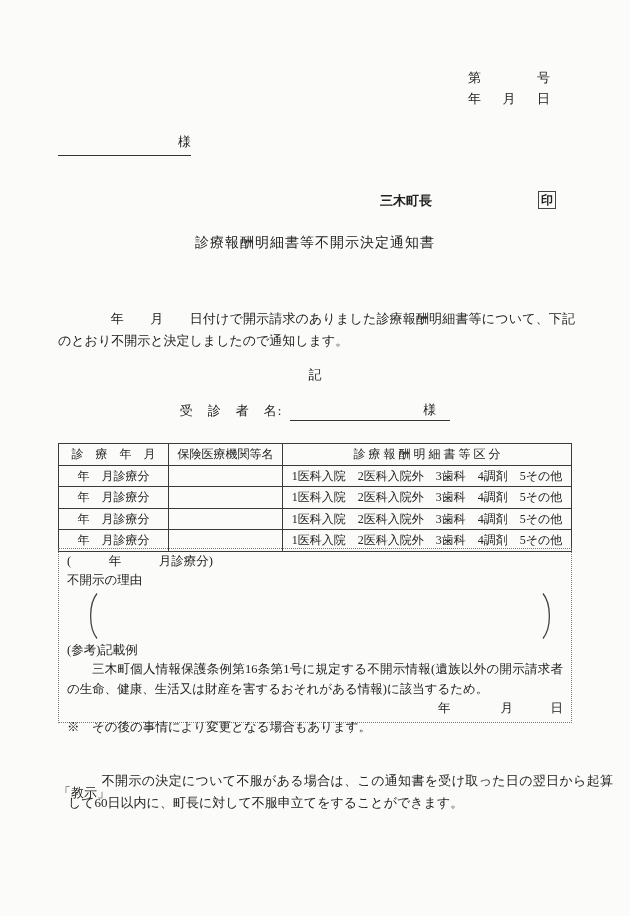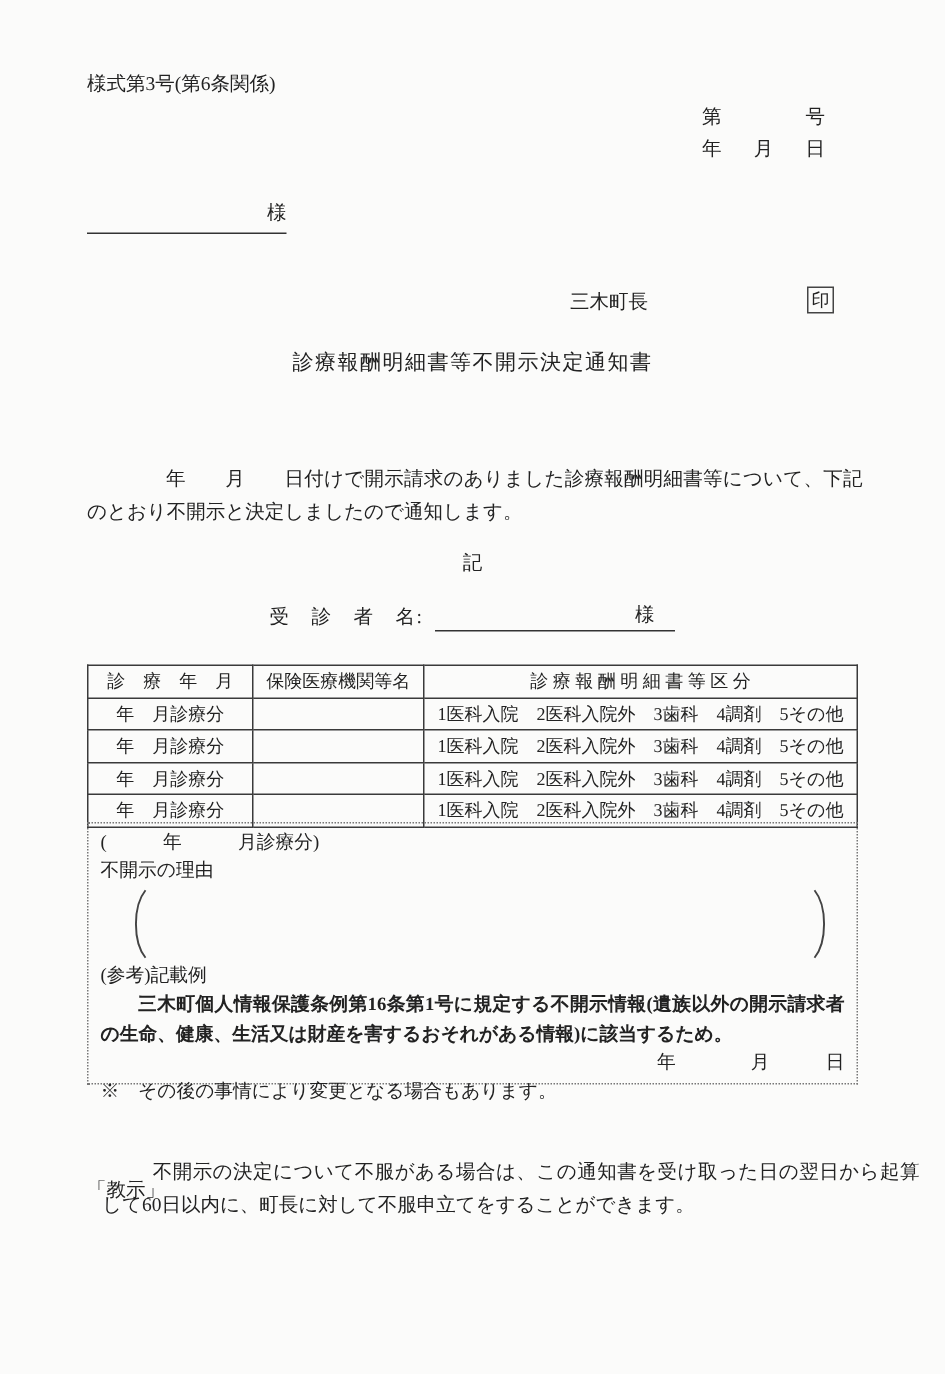--- a/index.html
+++ b/index.html
@@ -25,21 +25,21 @@
   .docno-line { left: 468px; top: 68px; width: 82px; display: flex; justify-content: space-between; }
   .date-line  { left: 468px; top: 89px; width: 82px; display: flex; justify-content: space-between; }
 
   .addressee {
     left: 58px; top: 132px;
     width: 133px; height: 24px;
     border-bottom: 1px solid #333;
     text-align: right;
   }
 
-  .mayor-row { left: 0; top: 191px; width: 522px; height: 22px; }
+  .mayor-row { left: 0; top: 191px; width: 522px; height: 22px; font-weight: bold; }
   .mayor-name { position: absolute; left: 380px; top: 0; }
   .seal-box {
     position: absolute; left: 538px; top: 0;
     border: 1px solid #444;
     font-size: 12px;
     line-height: 1.2;
     padding: 1px 2px;
   }
 
   .doc-title { left: 0; top: 232px; width: 630px; text-align: center; font-size: 14px; letter-spacing: 1px; }
@@ -86,37 +86,36 @@
     line-height: 1.55;
   }
   .bracket-row {
     height: 50px;
     display: flex;
     justify-content: space-between;
     align-items: center;
     padding: 0 8px 0 18px;
   }
   .bracket-row svg { display: block; }
-  .ref-text { text-indent: 2em; text-align: justify; font-weight: bold; }
+  .ref-text { text-indent: 2em; text-align: justify; }
   .disclosure-date { padding-left: 75px; text-align: right; }
 
   .instruction-label { left: 58px; top: 783px; }
   .instruction-par {
     left: 68px; top: 770px; width: 545px;
     text-indent: 2.6em;
     line-height: 1.7;
     text-align: justify;
   }
 </style>
 </head>
 <body>
 
 <div class="page">
 
-  <div class="abs form-number">様式第3号(第6条関係)</div>
 
   <div class="abs docno-line">
     <span>第</span>
     <span>号</span>
   </div>
 
   <div class="abs date-line">
     <span>年</span>
     <span>月</span>
     <span>日</span>

